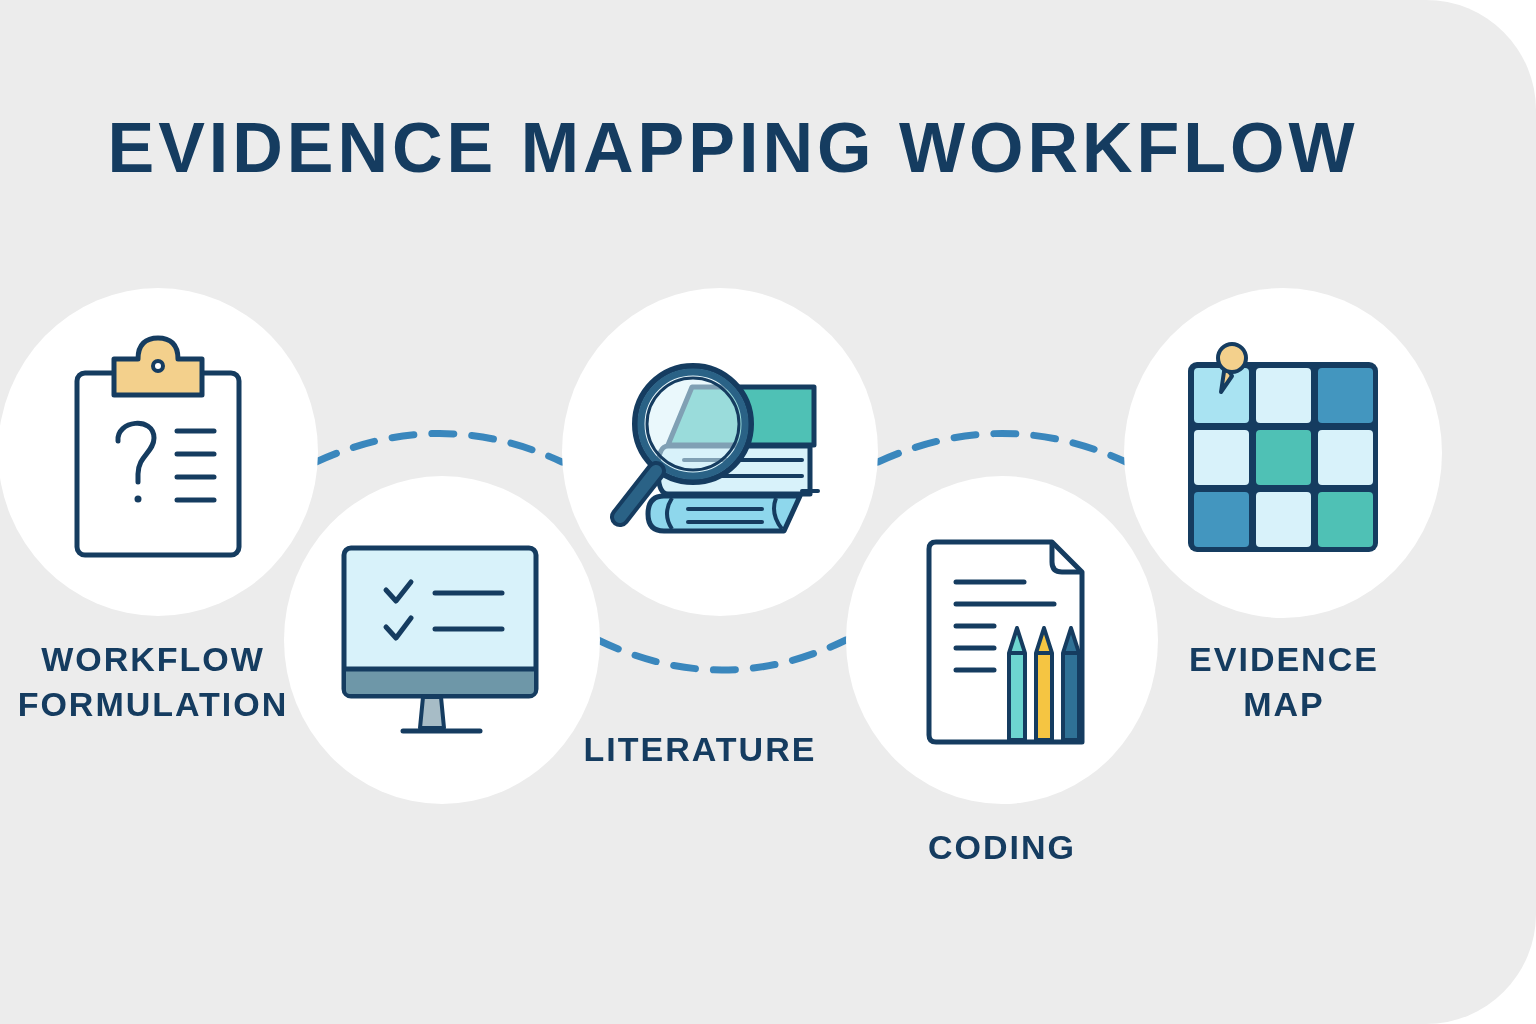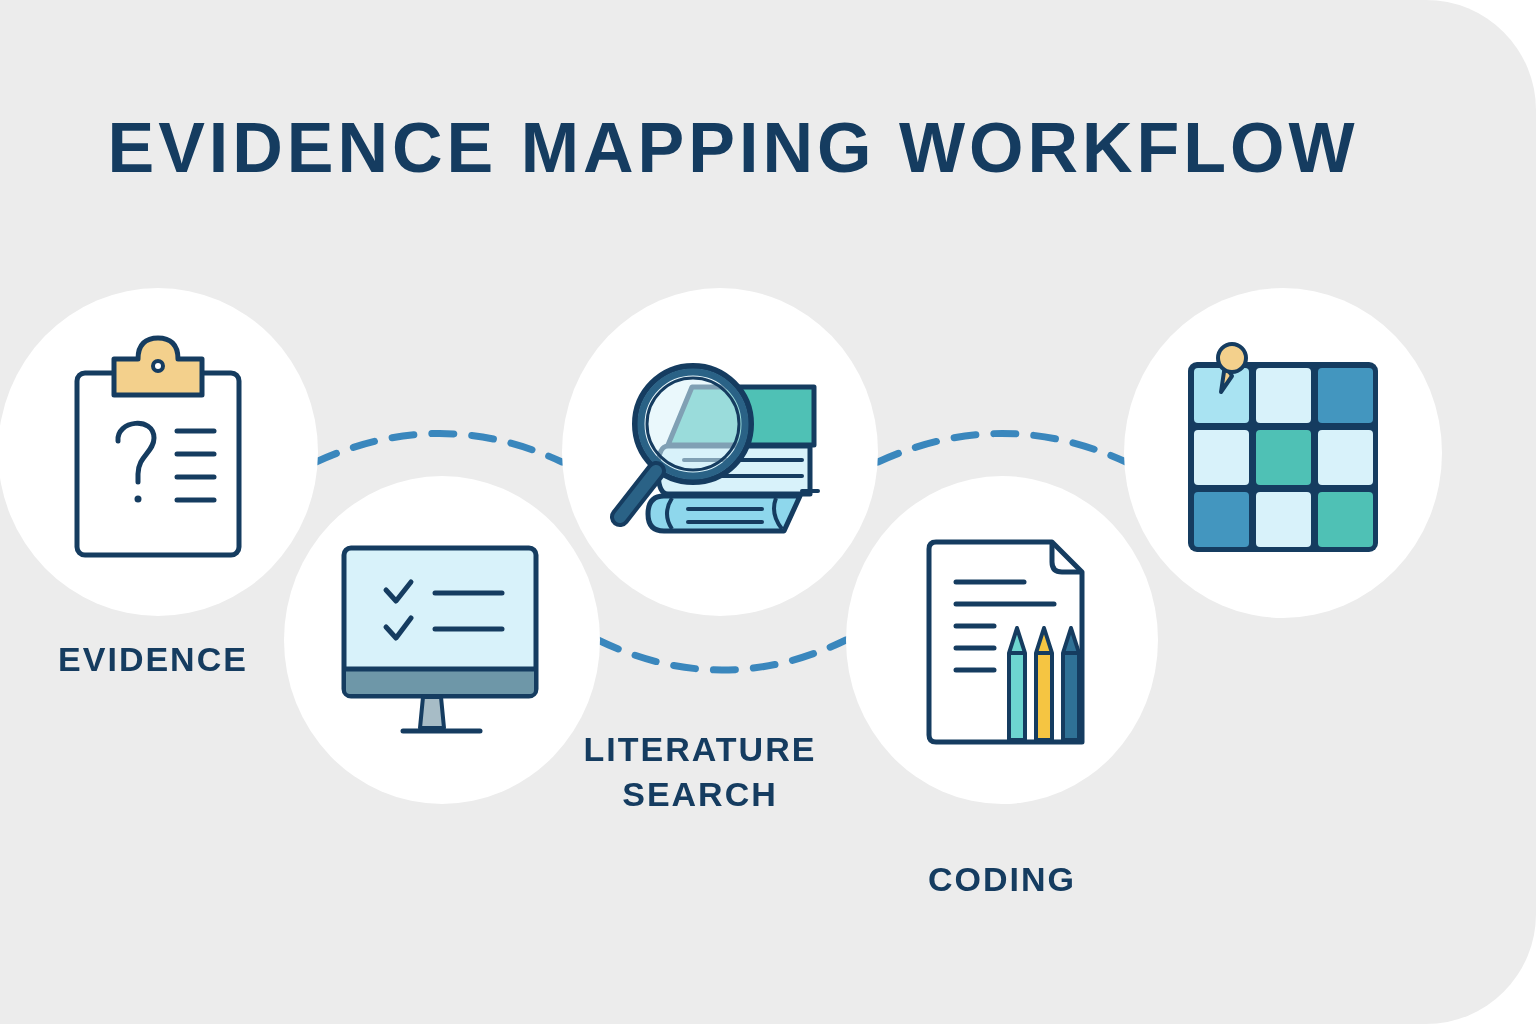--- a/index.html
+++ b/index.html
@@ -140,27 +140,31 @@
       <rect x="70" y="204" width="55" height="55" rx="4" fill="#4396bf"></rect>
       <rect x="132" y="204" width="55" height="55" rx="4" fill="#d8f2fa"></rect>
       <rect x="194" y="204" width="55" height="55" rx="4" fill="#4fc1b5"></rect>
 
       <path d="M101 77 L97 104 L108 88 Z" fill="#f3d08c" stroke="#153c60" stroke-width="4" stroke-linejoin="round"></path>
       <circle cx="108" cy="70" r="14" fill="#f3d08c" stroke="#153c60" stroke-width="4"></circle>
     </svg>
   </div>
 
   <div class="label" style="left:0px; top:637px; width:306px;">
-    <div>EVIDENCE</div>
+    <div>WORKFLOW</div>
+    <div>FORMULATION</div>
   </div>
 
 
   <div class="label" style="left:567px; top:727px; width:266px;">
     <div>LITERATURE</div>
-    <div>SEARCH</div>
   </div>
 
-  <div class="label" style="left:874px; top:825px; width:256px;margin-top:32px;">
+  <div class="label" style="left:874px; top:825px; width:256px;">
     <div>CODING</div>
   </div>
 
+  <div class="label" style="left:1164px; top:637px; width:240px;">
+    <div>EVIDENCE</div>
+    <div>MAP</div>
+  </div>
 
 </div>
 
 </body></html>

